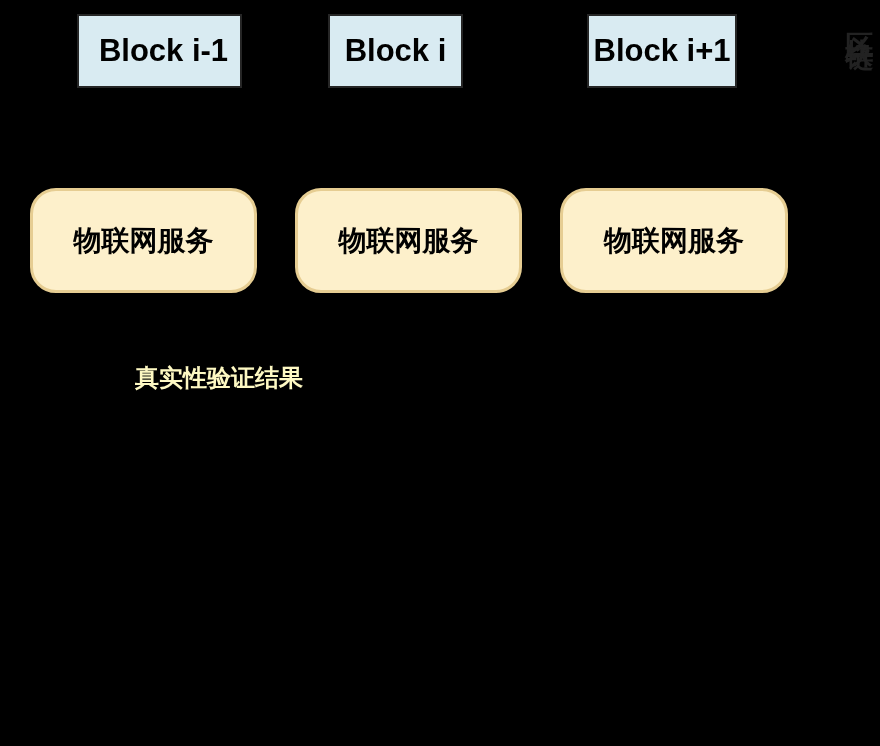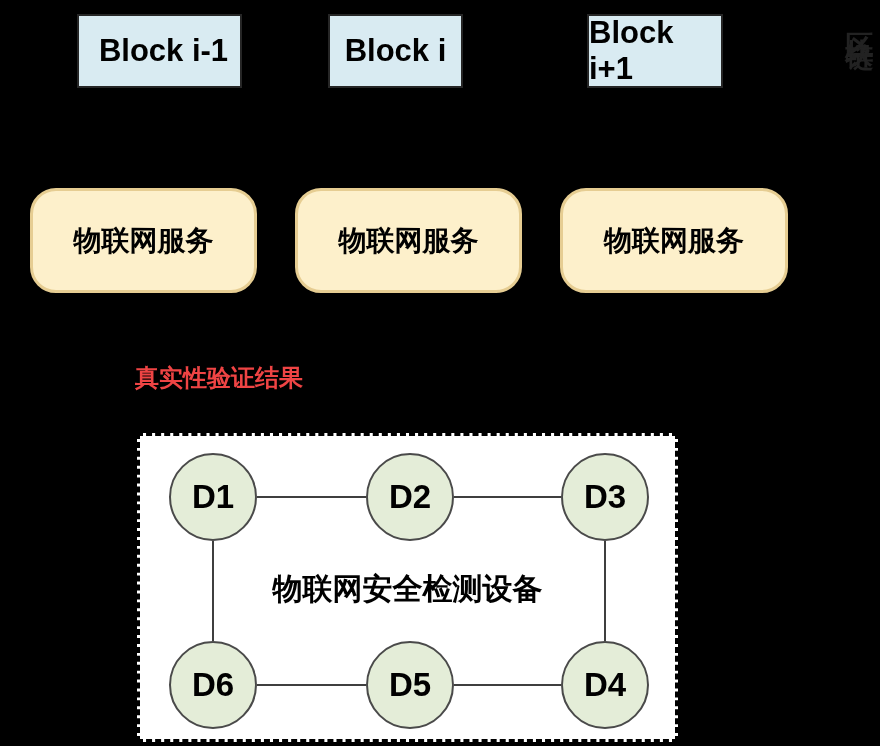--- a/index.html
+++ b/index.html
@@ -5,37 +5,37 @@
   html,body{margin:0;padding:0;background:#000;}
   .canvas{position:relative;width:880px;height:746px;background:#000000;overflow:hidden;
           font-family:"Liberation Sans","DejaVu Sans",sans-serif;}
 
   
   .block{position:absolute;top:14px;height:74px;background:#d9ebf2;border:2px solid #262626;
          box-sizing:border-box;display:flex;align-items:center;justify-content:center;
          font-size:31px;font-weight:600;color:#000;}
   #block-0{left:77px;width:165px;padding-left:8px;}
   #block-1{left:328px;width:135px;}
-  #block-2{left:587px;width:136px;}
+  #block-2{left:587px;width:150px;}
 
   
   .side-label{position:absolute;left:840px;top:10px;writing-mode:vertical-rl;text-orientation:upright;
               font-size:28px;letter-spacing:6px;color:#222222;font-weight:600;}
 
   
   .provider{position:absolute;top:188px;height:105px;background:#fdf0cb;border:3px solid #e6cd92;
             border-radius:26px;box-sizing:border-box;display:flex;flex-direction:column;
             align-items:center;justify-content:center;font-size:28px;font-weight:700;
             color:#000;line-height:38px;text-align:center;}
   #provider-0{left:30px;width:227px;}
   #provider-1{left:295px;width:227px;}
   #provider-2{left:560px;width:228px;}
 
   
-  .flow-label{position:absolute;top:362px;font-size:24px;font-weight:700;color:#ef4444;}
+  .flow-label{position:absolute;top:362px;font-size:24px;font-weight:700;color:#fef9c3;}
   #flow-left{left:135px;}
   #flow-right{left:524px;}
 
   
   .detect-box{position:absolute;left:137px;top:433px;width:541px;height:309px;background:#ffffff;
               border:3px dashed #000000;box-sizing:border-box;}
   .detect-title{position:absolute;left:0;right:0;top:133px;text-align:center;
                 font-size:30px;font-weight:700;color:#000;}
 
   
@@ -76,32 +76,14 @@
   </div>
   <div class="provider" id="provider-1">
     <span>物联网服务</span>
   </div>
   <div class="provider" id="provider-2">
     <span>物联网服务</span>
   </div>
 
   <div class="flow-label" id="flow-left">真实性验证结果</div>
 
-  <div class="detect-box">
-
-    <div class="edge h" id="edge-d1-d2"></div>
-    <div class="edge h" id="edge-d2-d3"></div>
-    <div class="edge h" id="edge-d6-d5"></div>
-    <div class="edge h" id="edge-d5-d4"></div>
-    <div class="edge v" id="edge-d1-d6"></div>
-    <div class="edge v" id="edge-d3-d4"></div>
-
-    <div class="device" id="device-d1">D1</div>
-    <div class="device" id="device-d2">D2</div>
-    <div class="device" id="device-d3">D3</div>
-    <div class="device" id="device-d4">D4</div>
-    <div class="device" id="device-d5">D5</div>
-    <div class="device" id="device-d6">D6</div>
-
-    <div class="detect-title">物联网安全检测设备</div>
-  </div>
 
 </div>
 
 </body></html>

